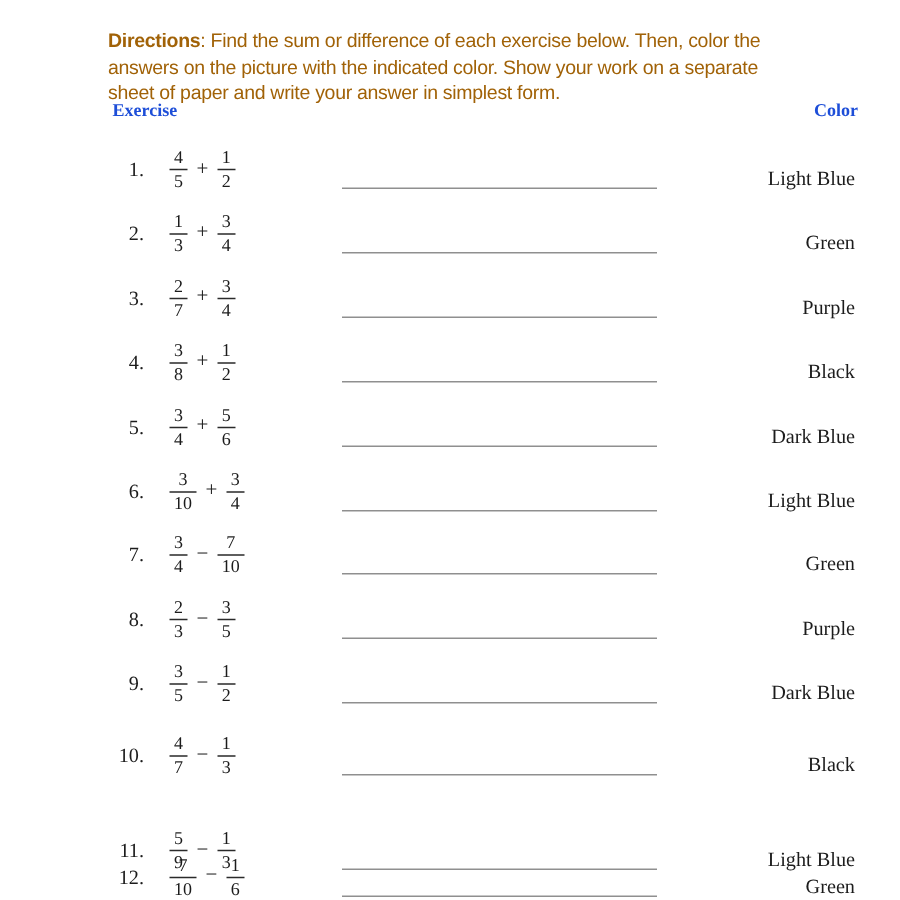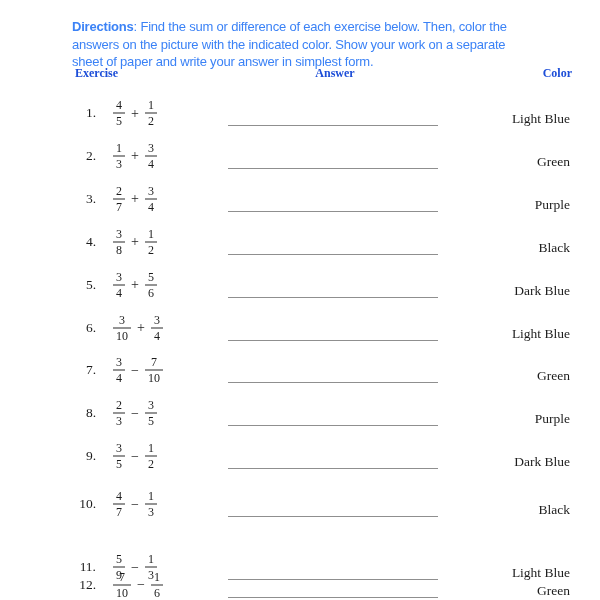--- a/index.html
+++ b/index.html
@@ -1,19 +1,19 @@
 <!DOCTYPE html>
 <html><head>
 <meta charset="utf-8">
 <style>
   html,body{margin:0;padding:0;background:#fff;}
   .page{position:relative;width:600px;height:600px;background:#ffffff;overflow:hidden;
         font-family:"Liberation Sans",sans-serif;color:#1c1c1c;}
   .directions{position:absolute;left:72px;top:5px;width:462px;font-size:13px;
-              line-height:17.5px;letter-spacing:-0.2px;color:#3b82f6;}
+              line-height:17.5px;letter-spacing:-0.2px;color:#a16207;}
   .directions b{font-weight:bold;}
   .col-header{position:absolute;top:66px;font-family:"Liberation Serif",serif;
               font-weight:bold;font-size:12px;color:#1d4ed8;}
   .hdr-exercise{left:75px;}
   .hdr-answer{left:255px;width:160px;text-align:center;}
   .hdr-color{left:412px;width:160px;text-align:right;}
   .rows{position:absolute;left:0;top:0;width:600px;height:600px;}
   .row{position:absolute;left:0;width:600px;height:44px;}
   .rownum{position:absolute;left:60px;width:36px;top:50%;transform:translateY(-50%);
           text-align:right;font-family:"Liberation Serif",serif;font-size:13.5px;}
@@ -30,21 +30,20 @@
                font-family:"Liberation Serif",serif;font-size:13.5px;color:#1c1c1c;}
 </style>
 </head>
 <body>
 
 <div class="page">
 
   <p class="directions"><b>Directions</b><span>: Find the sum or difference of each exercise below.  Then, color the answers on the picture with the indicated color. Show your work on a separate sheet of paper and write your answer in simplest form.</span></p>
 
   <div class="col-header hdr-exercise">Exercise</div>
-  <div class="col-header hdr-answer">Answer</div>
   <div class="col-header hdr-color">Color</div>
 
   <div class="rows">
   <div class="row" style="top: 91px;">
     <span class="rownum">1.</span>
     <span class="expr">
       <span class="frac">
         <span class="fnum">4</span>
         <span class="fden">5</span>
       </span>

